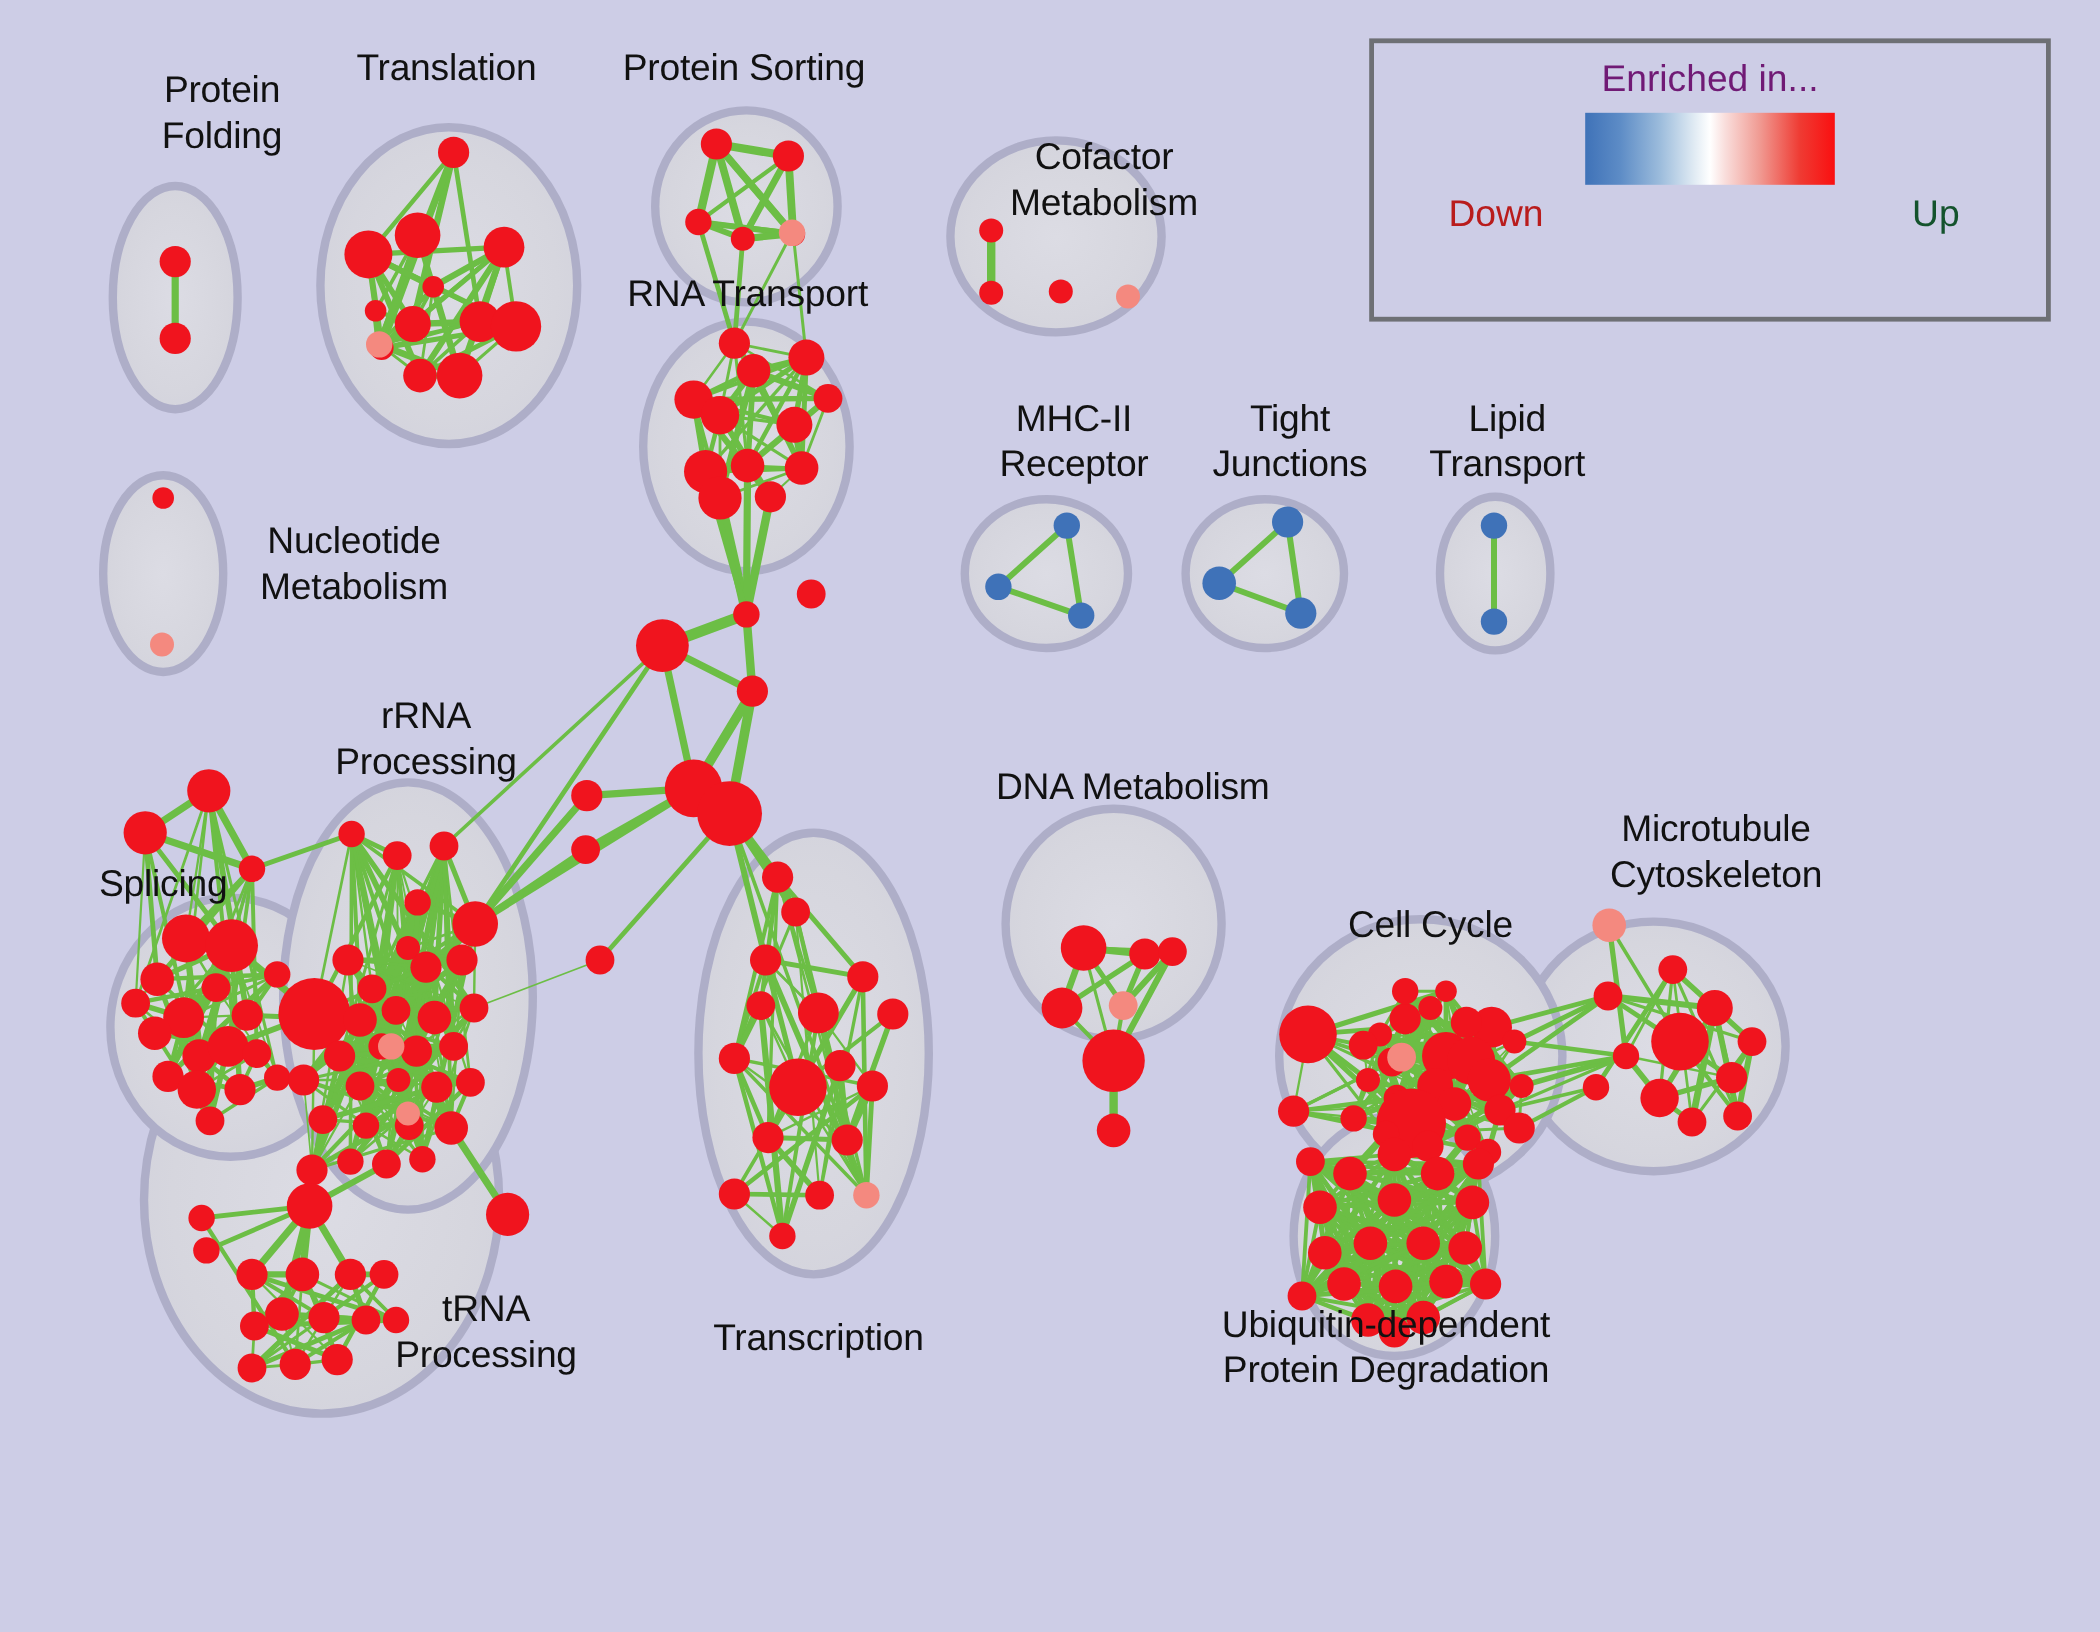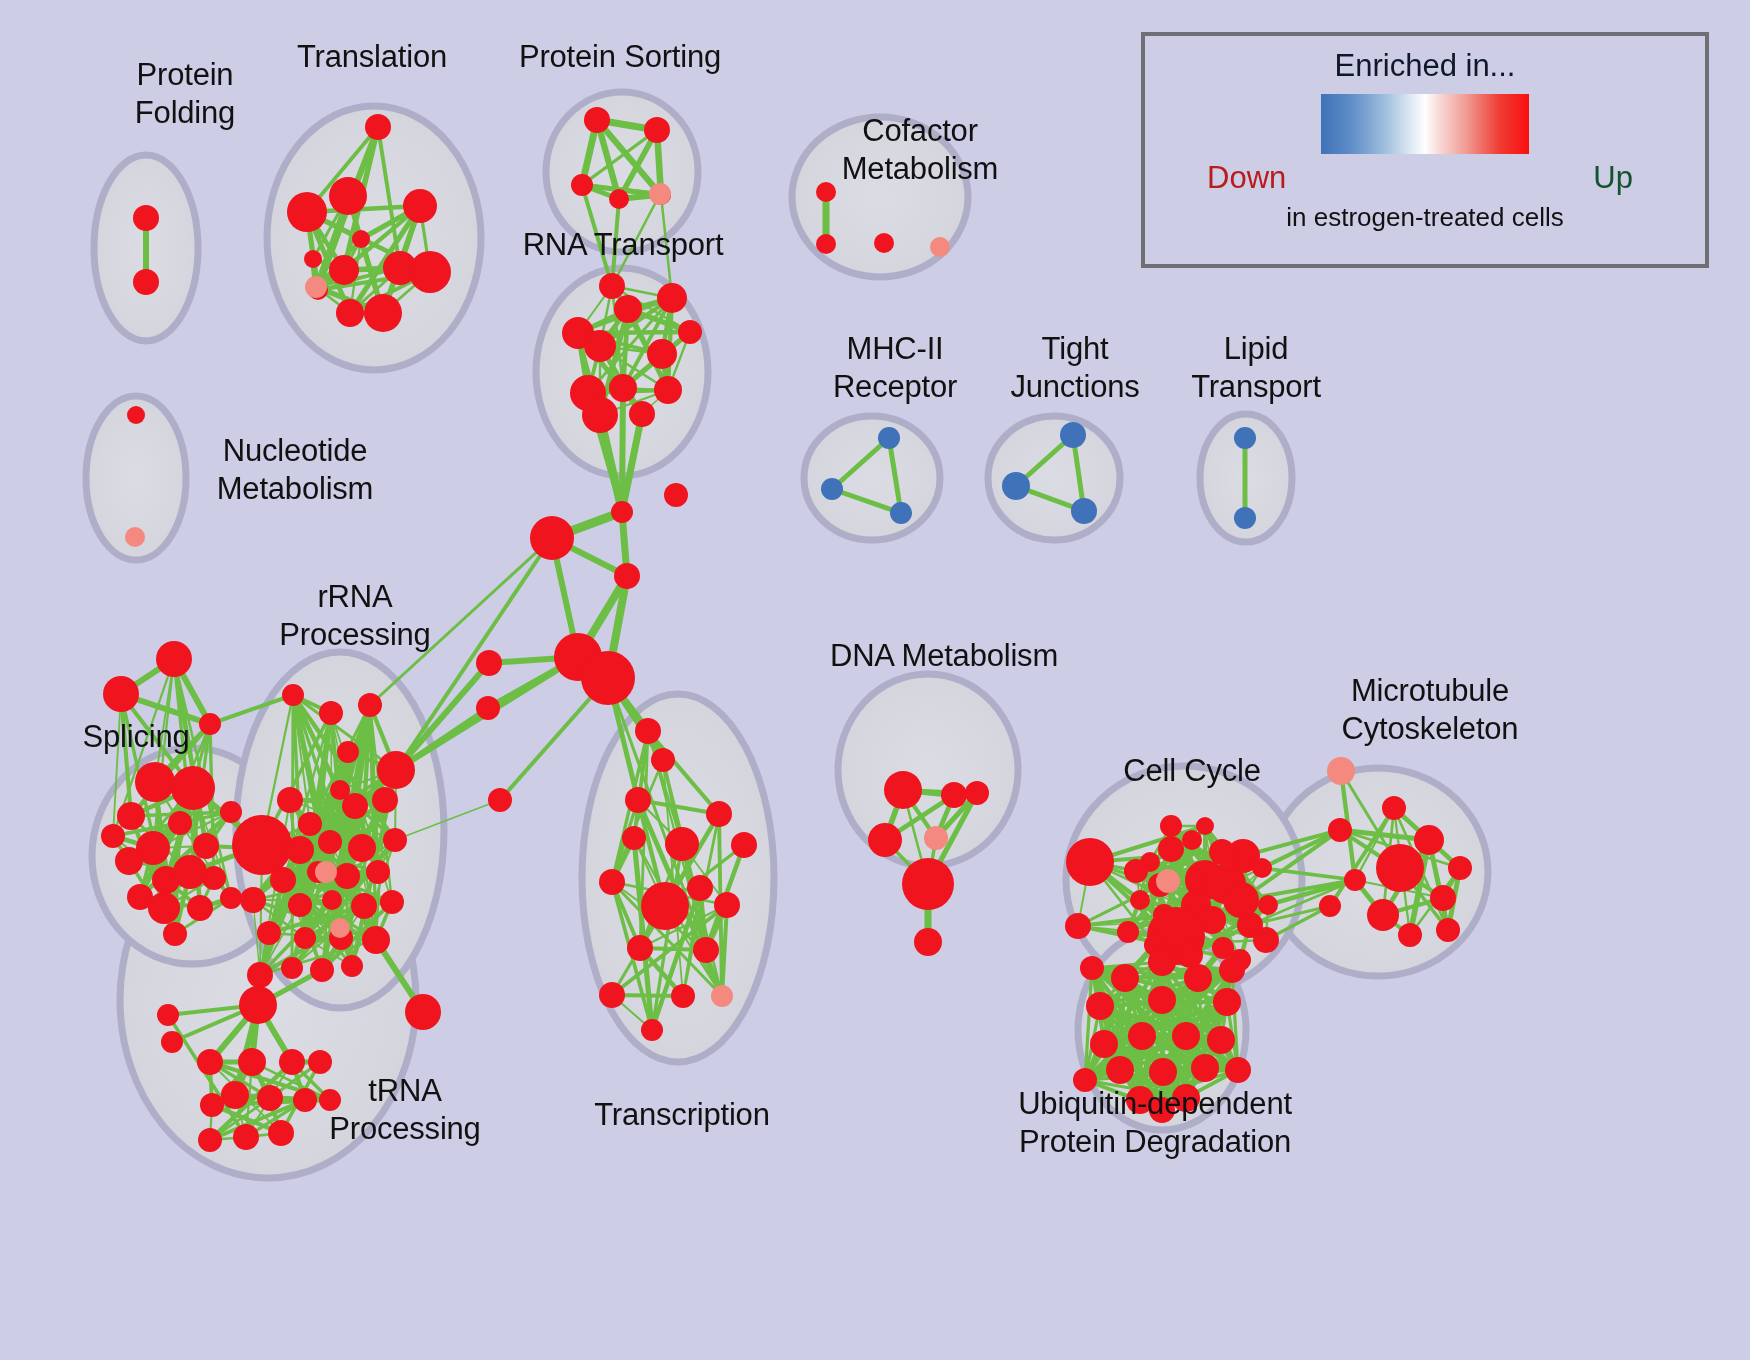--- a/index.html
+++ b/index.html
@@ -25,21 +25,21 @@
   #legend{
     position:absolute;
     left:1141px;top:32px;
     width:568px;height:236px;
     background:#cdcde6;
     border:4px solid #6e7075;
     box-sizing:border-box;
   }
   #legend-title{
     position:absolute;left:0;top:12px;width:100%;
-    text-align:center;font-size:31px;color:#0f172a;
+    text-align:center;font-size:31px;color:#701a75;
   }
   #legend-bar{
     position:absolute;left:50%;transform:translateX(-50%);
     top:58px;width:208px;height:60px;
     background:linear-gradient(to right,#3f72b8 0%,#5d8cc6 14%,#9cbcdc 30%,#e2ecf4 44%,#ffffff 50%,#f9dedc 56%,#f09a92 70%,#ef3b33 86%,#fa0f10 100%);
   }
   #legend-down{position:absolute;left:62px;top:124px;font-size:31px;color:#b91c1c;}
   #legend-up{position:absolute;right:72px;top:124px;font-size:31px;color:#14532d;}
   #legend-sub{
     position:absolute;left:0;top:166px;width:100%;
@@ -1190,17 +1190,16 @@
       <div class="lbl" style="left: 990px; top: 1085px; width: 330px;">Ubiquitin-dependent
 Protein Degradation</div>
     </div>
 
   <div id="legend">
     <div id="legend-title">Enriched in...</div>
     <div id="legend-bar"></div>
     <div id="legend-down">Down</div>
     <div id="legend-up">Up</div>
     <div id="legend-sub">
-      <div>in estrogen-treated cells</div>
     </div>
   </div>
 
 </div>
 
 </body></html>

